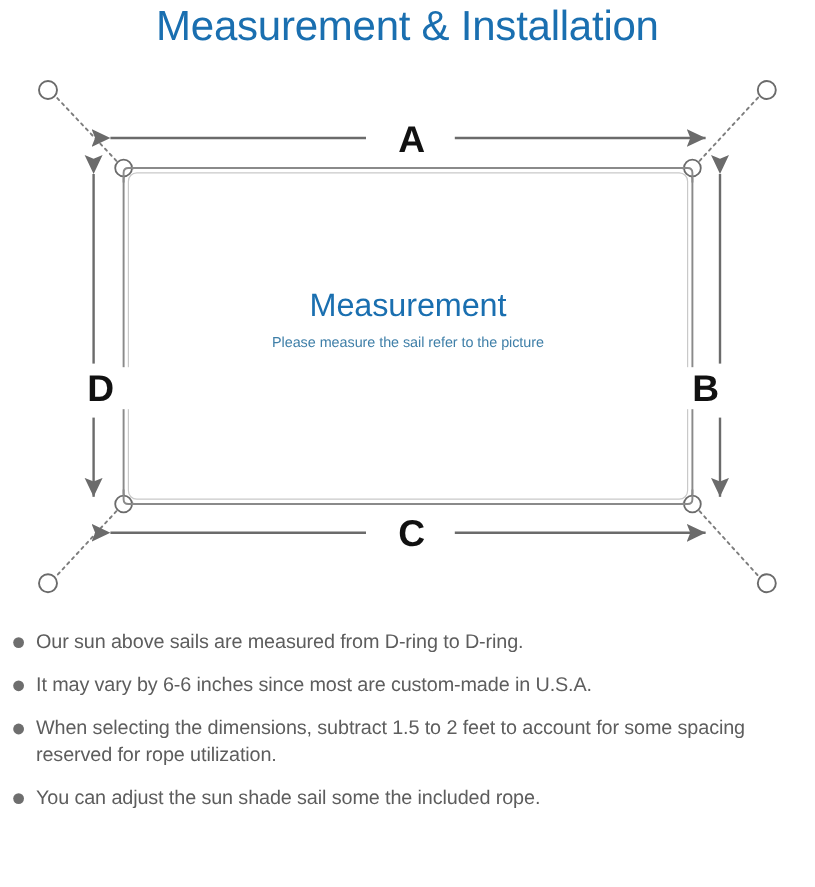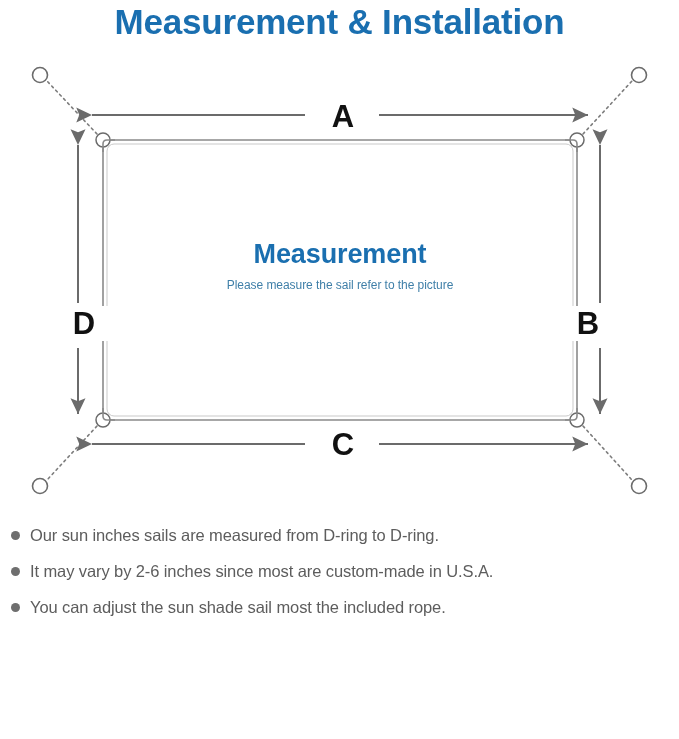--- a/index.html
+++ b/index.html
@@ -17,21 +17,21 @@
   }
 
   
   #page-title {
     position: absolute;
     left: 0;
     top: 1px;
     width: 679px;
     text-align: center;
     font-size: 35px;
-    font-weight: bold;
+    font-weight: normal;
     letter-spacing: -0.2px;
     color: #1a6fb0;
     line-height: 42px;
     white-space: nowrap;
   }
 
   
   #diagram-area {
     position: absolute;
     left: 0;
@@ -64,21 +64,21 @@
   
   #center-caption {
     position: absolute;
     left: 110px;
     top: 190px;
     width: 460px;
     text-align: center;
   }
   #center-title {
     font-size: 27px;
-    font-weight: bold;
+    font-weight: normal;
     color: #1a6fb0;
     line-height: 32px;
     letter-spacing: -0.1px;
   }
   #center-subtitle {
     font-size: 12px;
     color: #3f7fa8;
     line-height: 22px;
     margin-top: 4px;
     letter-spacing: -0.05px;
@@ -185,23 +185,27 @@
   <div id="center-caption">
     <div id="center-title">Measurement</div>
     <div id="center-subtitle">Please measure the sail refer to the picture</div>
   </div>
 
 </div>
 
 <div id="notes-list">
   <div class="note-item">
     <span class="note-bullet"></span>
-    <span>Our sun inches sails are measured from D-ring to D-ring.</span>
-  </div>
-  <div class="note-item">
-    <span class="note-bullet"></span>
-    <span>It may vary by 2-6 inches since most are custom-made in U.S.A.</span>
-  </div>
-  <div class="note-item">
-    <span class="note-bullet"></span>
-    <span>You can adjust the sun shade sail most the included rope.</span>
+    <span>Our sun above sails are measured from D-ring to D-ring.</span>
+  </div>
+  <div class="note-item">
+    <span class="note-bullet"></span>
+    <span>It may vary by 6-6 inches since most are custom-made in U.S.A.</span>
+  </div>
+  <div class="note-item">
+    <span class="note-bullet"></span>
+    <span>When selecting the dimensions, subtract 1.5 to 2 feet to account for some spacing reserved for rope utilization.</span>
+  </div>
+  <div class="note-item">
+    <span class="note-bullet"></span>
+    <span>You can adjust the sun shade sail some the included rope.</span>
   </div>
 </div>
 
 </body></html>

